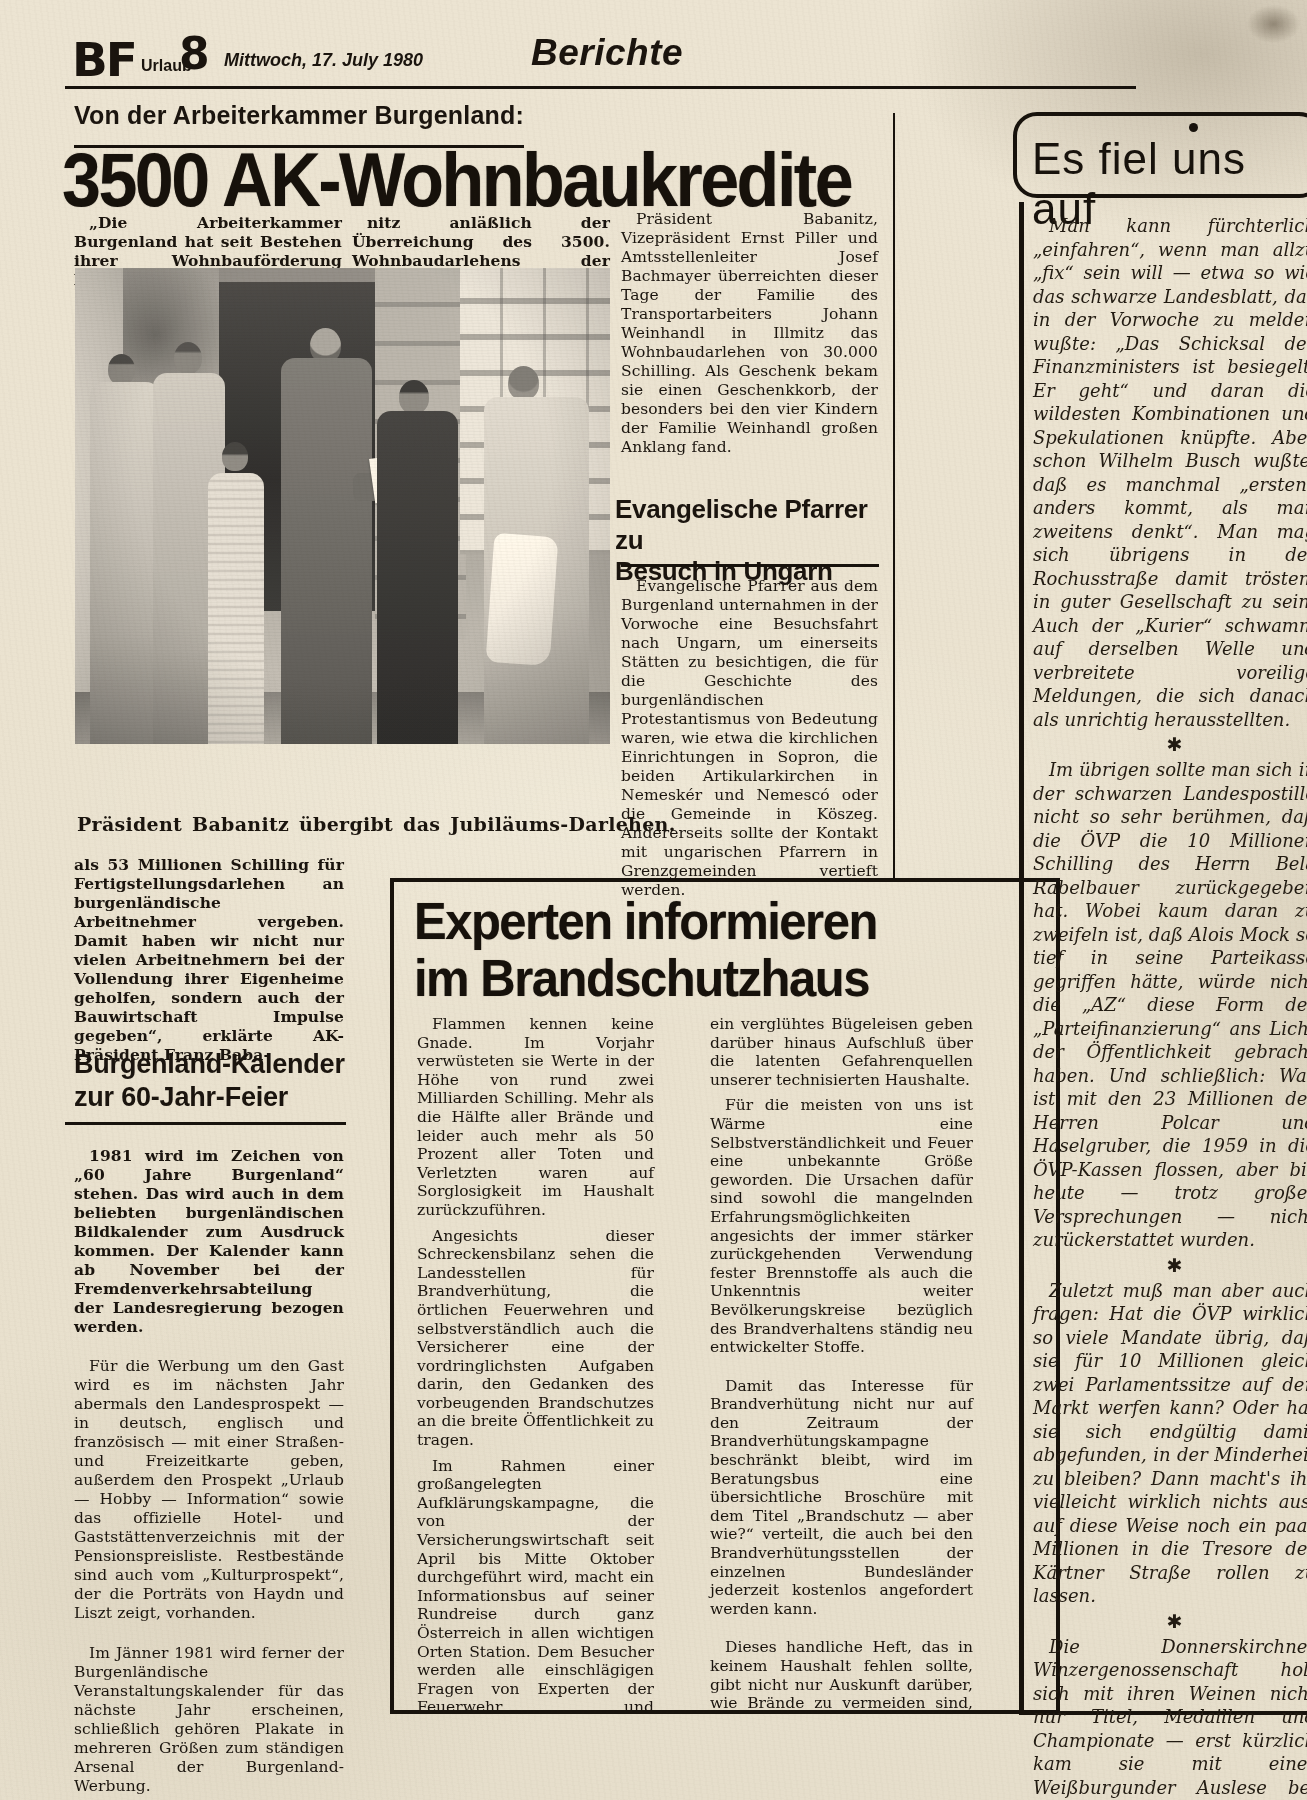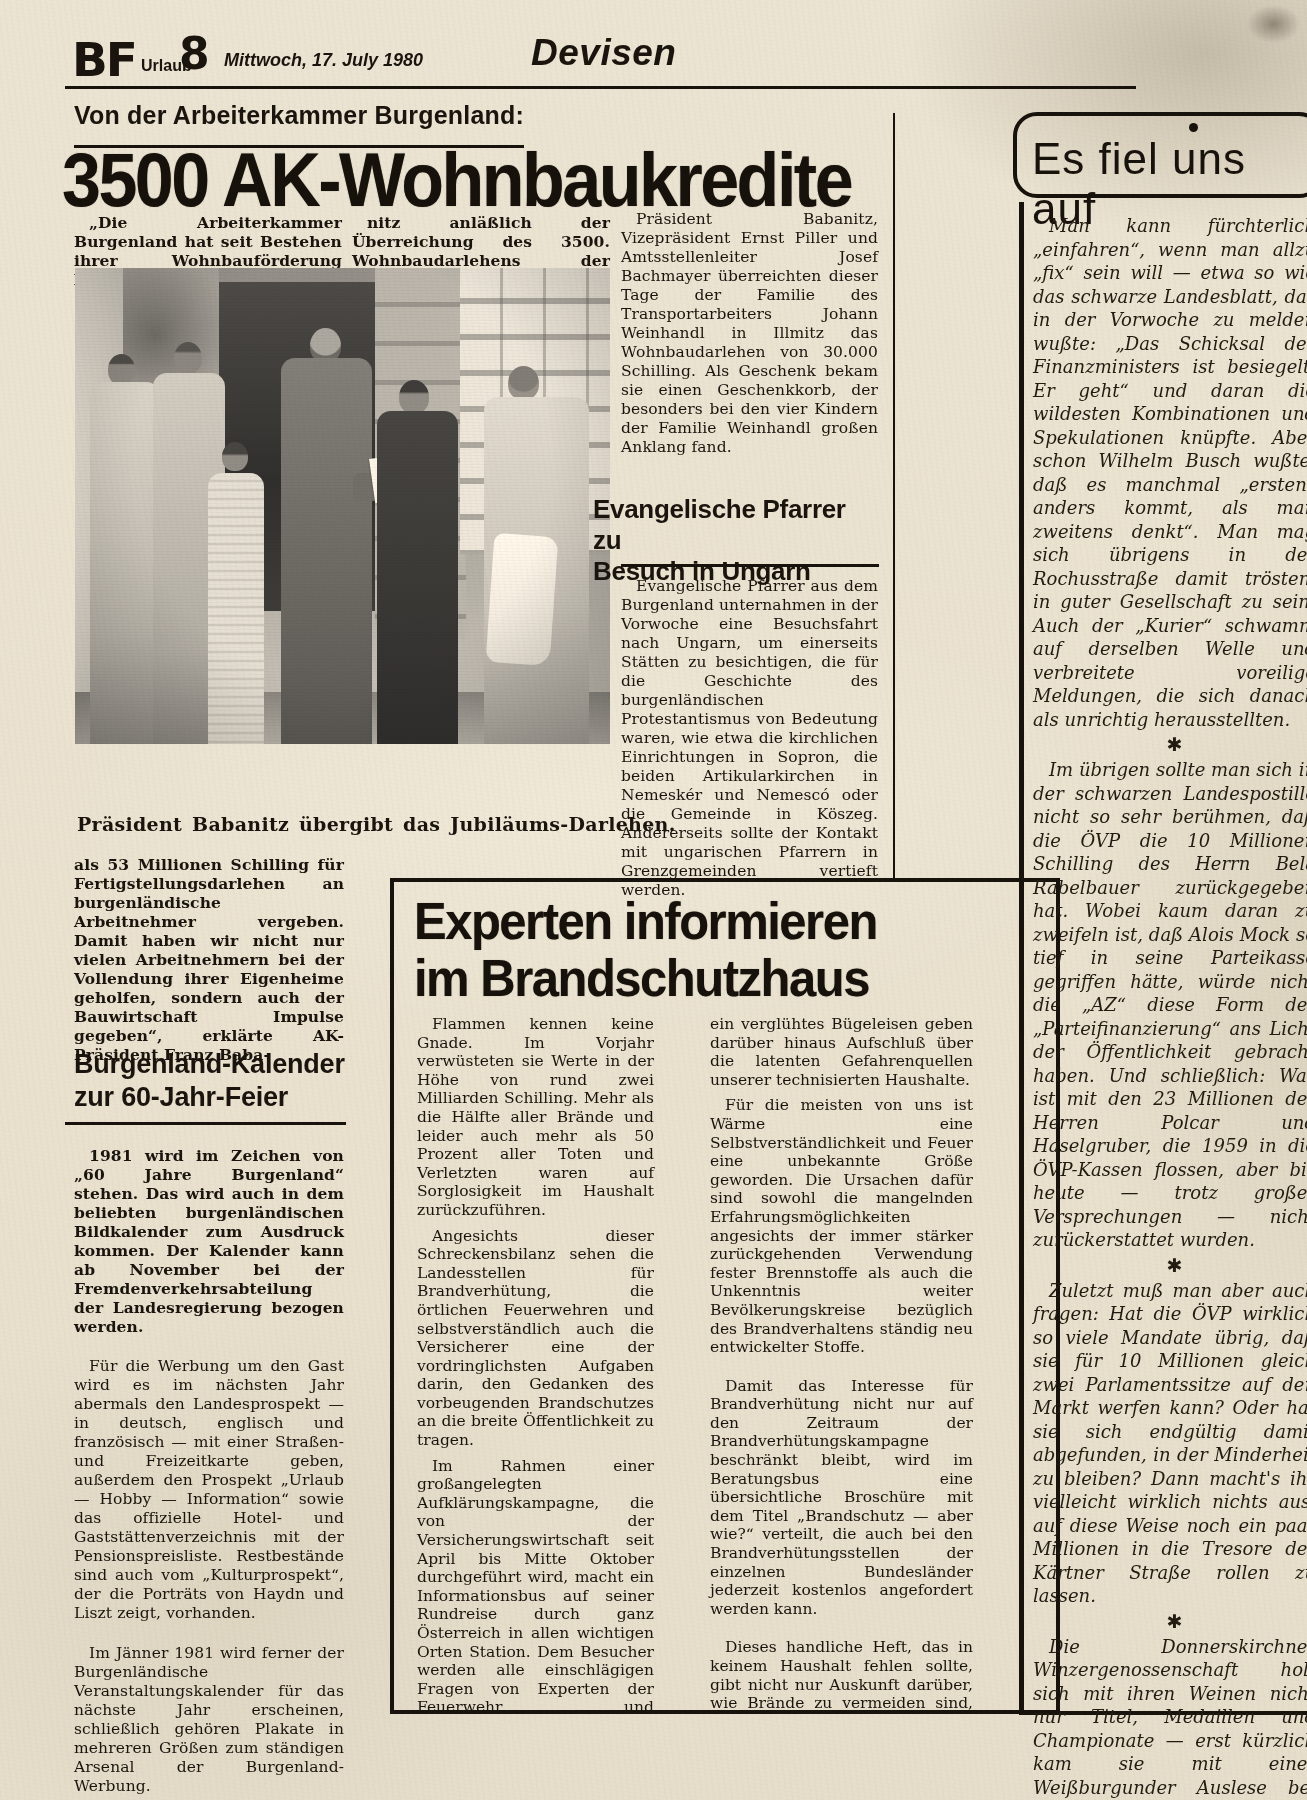--- a/index.html
+++ b/index.html
@@ -30,21 +30,21 @@
   .dateline{left:224px;top:50px;font-size:18px;font-weight:700;font-style:italic;}
   .section-title{left:531px;top:32px;font-size:37px;font-weight:700;font-style:italic;letter-spacing:.5px;}
   .header-rule{left:65px;top:86px;width:1071px;height:3px;}
   
   .kicker{left:74px;top:101px;font-size:25px;font-weight:700;border-bottom:3px solid #17120c;padding-bottom:15px;letter-spacing:.2px;}
   .headline{left:62px;top:137px;font-size:70px;font-weight:700;letter-spacing:-2.5px;white-space:nowrap;
     transform:scaleY(1.08);transform-origin:top left;color:#16110b;text-shadow:0 0 1px rgba(25,18,10,.45);}
   .intro1{left:74px;top:213px;width:268px;}
   .intro2{left:352px;top:213px;width:258px;}
   .col3{left:621px;top:210px;width:257px;}
-  .ungarn-head{left:593px;top:494px;width:270px;font-size:26px;font-weight:700;line-height:31px;letter-spacing:-.3px;}
+  .ungarn-head{left:615px;top:494px;width:270px;font-size:26px;font-weight:700;line-height:31px;letter-spacing:-.3px;}
   .ungarn-rule{left:621px;top:564px;width:258px;height:3px;}
   .ungarn-body{left:621px;top:577px;width:257px;}
   .caption{left:77px;top:813px;font-size:19px;font-weight:700;word-spacing:3px;letter-spacing:.3px;}
   .leftcont{left:74px;top:855px;width:270px;}
   .kal-head{left:74px;top:1048px;font-size:27px;font-weight:700;line-height:33px;letter-spacing:-.2px;}
   .kal-rule{left:65px;top:1122px;width:281px;height:3px;}
   .kal-body{left:74px;top:1146px;width:270px;}
   
   .expert-box{left:390px;top:878px;width:670px;height:836px;border:4px solid #17120c;box-sizing:border-box;overflow:hidden;}
   .expert-head{position:absolute;left:20px;top:10px;font-size:49px;font-weight:700;line-height:54px;letter-spacing:-1.5px;
@@ -89,21 +89,21 @@
 </style>
 </head>
 <body>
 
 <div class="page">
 
   <div class="abs sans brand">BF</div>
   <div class="abs sans seite">Urlaub</div>
   <div class="abs sans pagenum">8</div>
   <div class="abs sans dateline">Mittwoch, 17. July 1980</div>
-  <div class="abs sans section-title">Devisen</div>
+  <div class="abs sans section-title">Berichte</div>
   <div class="abs rule header-rule"></div>
 
   <div class="abs sans kicker">Von der Arbeiterkammer Burgenland:</div>
   <div class="abs sans headline">3500 AK-Wohnbaukredite</div>
 
   <div class="body-col bold intro1">
     <p>„Die Arbeiterkammer Burgenland hat seit Bestehen ihrer Wohnbauförderung bereits mehr</p>
   </div>
   <div class="body-col bold intro2">
     <p>nitz anläßlich der Überreichung des 3500. Wohnbaudarlehens der Arbeiterkammer.</p>

